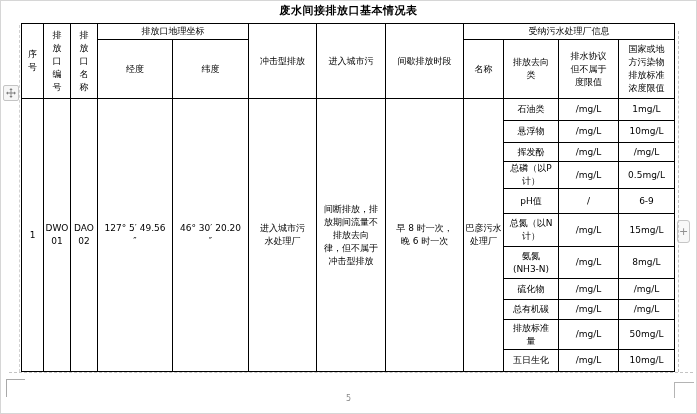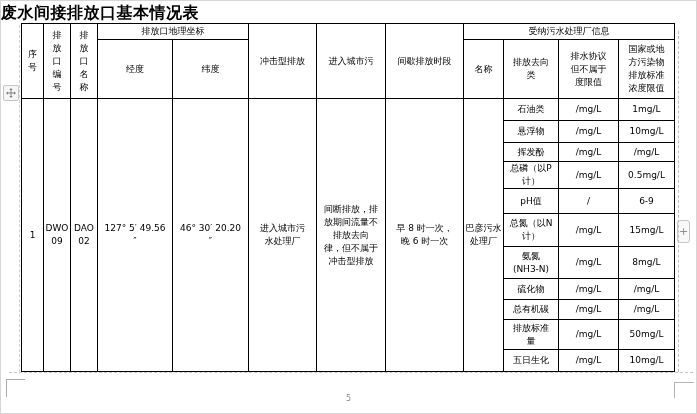--- a/index.html
+++ b/index.html
@@ -8,22 +8,22 @@
     width:697px;height:414px;
     background:#ffffff;
     border:1px solid #d6d6d6;
     box-sizing:border-box;
     overflow:hidden;
     font-family:"DejaVu Sans", sans-serif;
     color:#000;
   }
   .doc-title{
     position:absolute;left:0;top:2px;width:100%;
-    text-align:left;
-    font-size:16px;font-weight:bold;
+    text-align:center;
+    font-size:11px;font-weight:bold;
     letter-spacing:0.5px;
   }
   table.outlet-table{
     position:absolute;left:20px;top:22px;
     width:653px;
     border-collapse:collapse;
     table-layout:fixed;
   }
   .outlet-table th,.outlet-table td{
     border:1px solid #000;
@@ -135,21 +135,21 @@
 度限值</th>
         <th>国家或地
 方污染物
 排放标准
 浓度限值</th>
       </tr>
 
       <tr style="height:22px">
         <td rowspan="11">1</td>
         <td rowspan="11">DWO
-09</td>
+01</td>
         <td rowspan="11">DAO
 02</td>
         <td rowspan="11">127° 5′ 49.56
 ″</td>
         <td rowspan="11">46° 30′ 20.20
 ″</td>
         <td rowspan="11">进入城市污
 水处理厂</td>
         <td rowspan="11">间断排放，排
 放期间流量不

